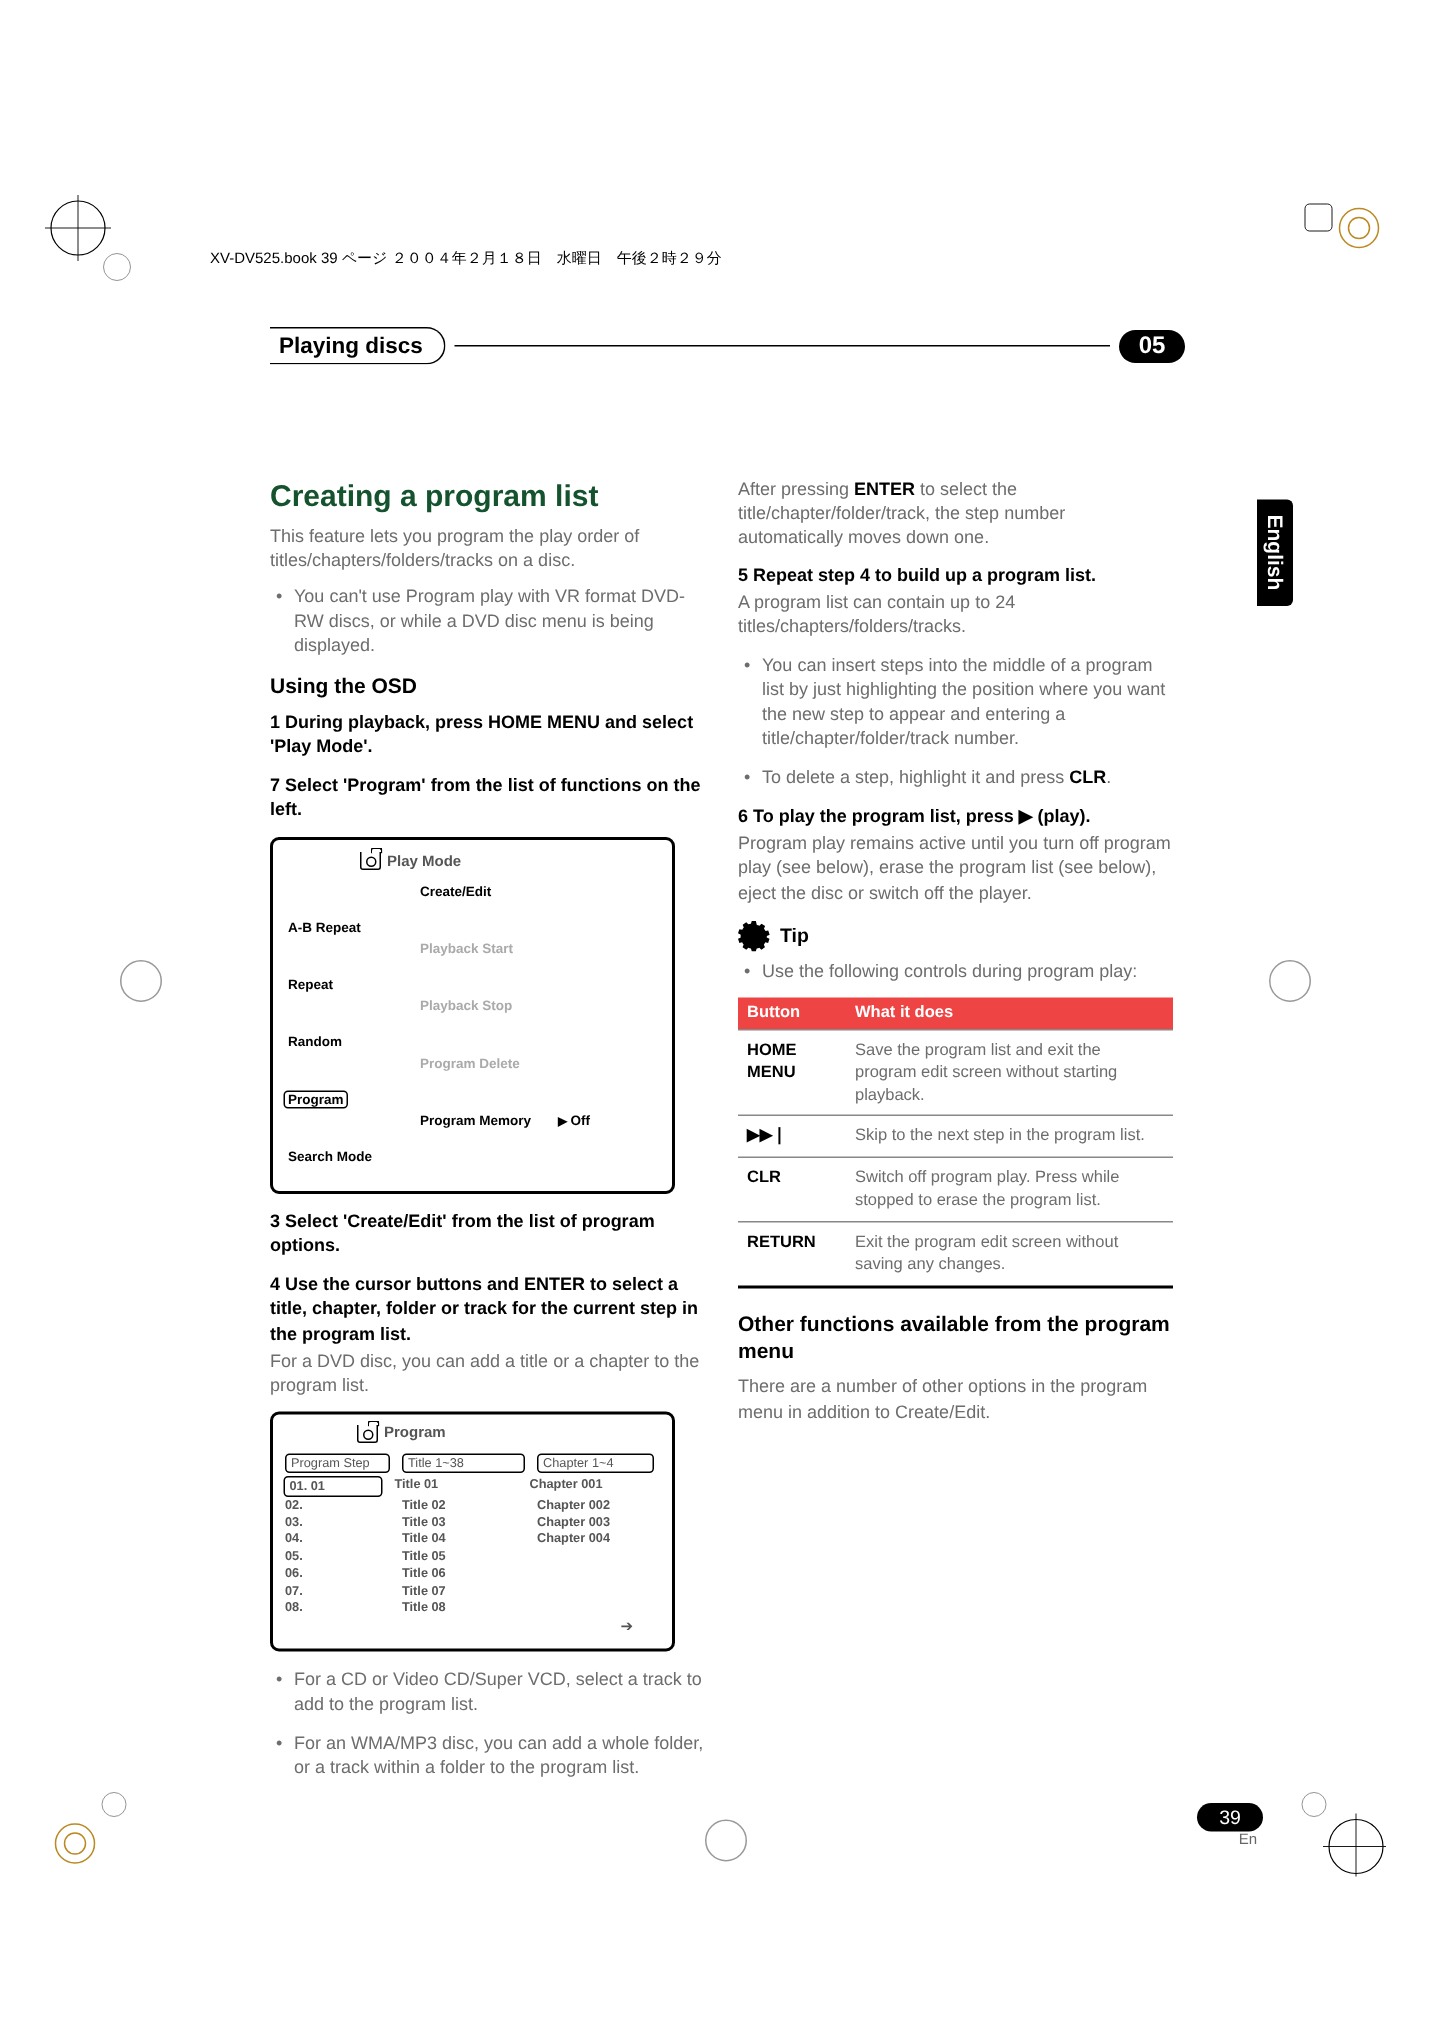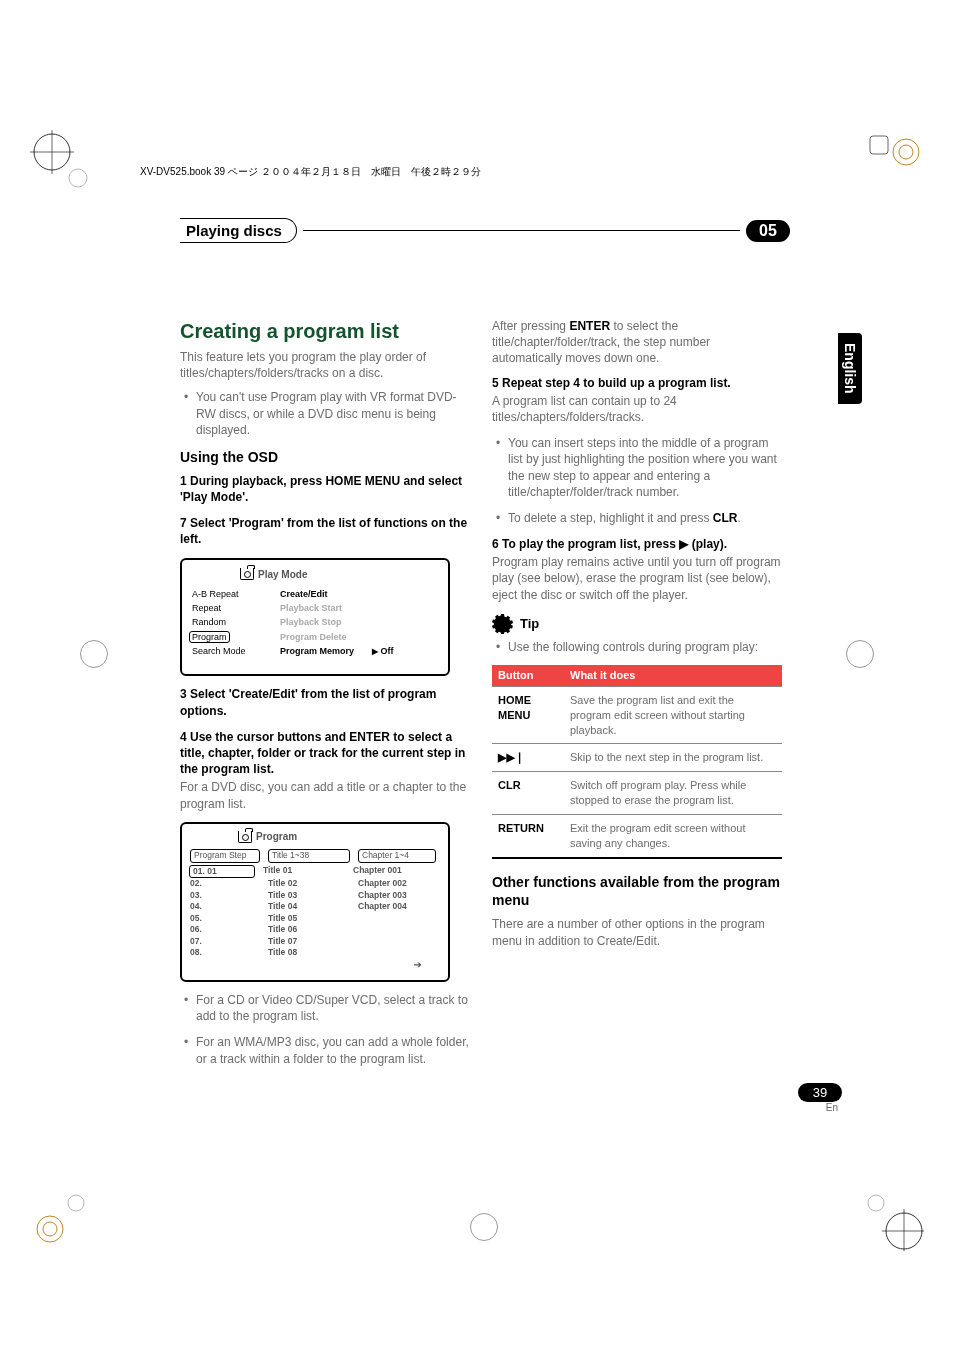--- a/index.html
+++ b/index.html
@@ -102,21 +102,21 @@
       padding: 8px 10px 16px;
       margin: 10px 0;
       width: 270px;
       font-size: 9px;
     }
     .osd-title { font-weight:bold; font-size:10px; margin-bottom:6px; display:flex; align-items:center; gap:4px;padding-left:48px;}
     .osd-icon { width:14px; height:12px; border-bottom:1px solid #000; border-left:1px solid #000; border-right:1px solid #000; border-bottom-left-radius:2px; border-bottom-right-radius:2px; position:relative; }
     .osd-icon::before{content:""; position:absolute; width:5px;height:5px;border-radius:50%;border:1px solid #000; top:3px; left:3px;}
     .osd-icon::after{content:""; position:absolute; width:6px;height:3px;border:1px solid #000;border-bottom:none; top:-3px; right:-2px; border-radius:2px 2px 0 0;}
     .osd-row { display:flex; gap:10px; padding:1px 0;}
-    .osd-l { width: 78px; font-weight:normal; color:#000;}
+    .osd-l { width: 78px; font-weight:bold; color:#000;margin-top:24px;}
     .osd-r { color:#aaa; font-weight:bold;}
     .osd-r.active { color:#000;}
     .osd-hl { border:1.5px solid #000; border-radius:3px; padding:0 2px; margin-left:-3px;}
     .prog-box {
       border: 2px solid #000;
       border-radius: 6px;
       padding: 6px 8px 8px;
       margin: 10px 0;
       width: 270px;
       font-size: 8.5px;

